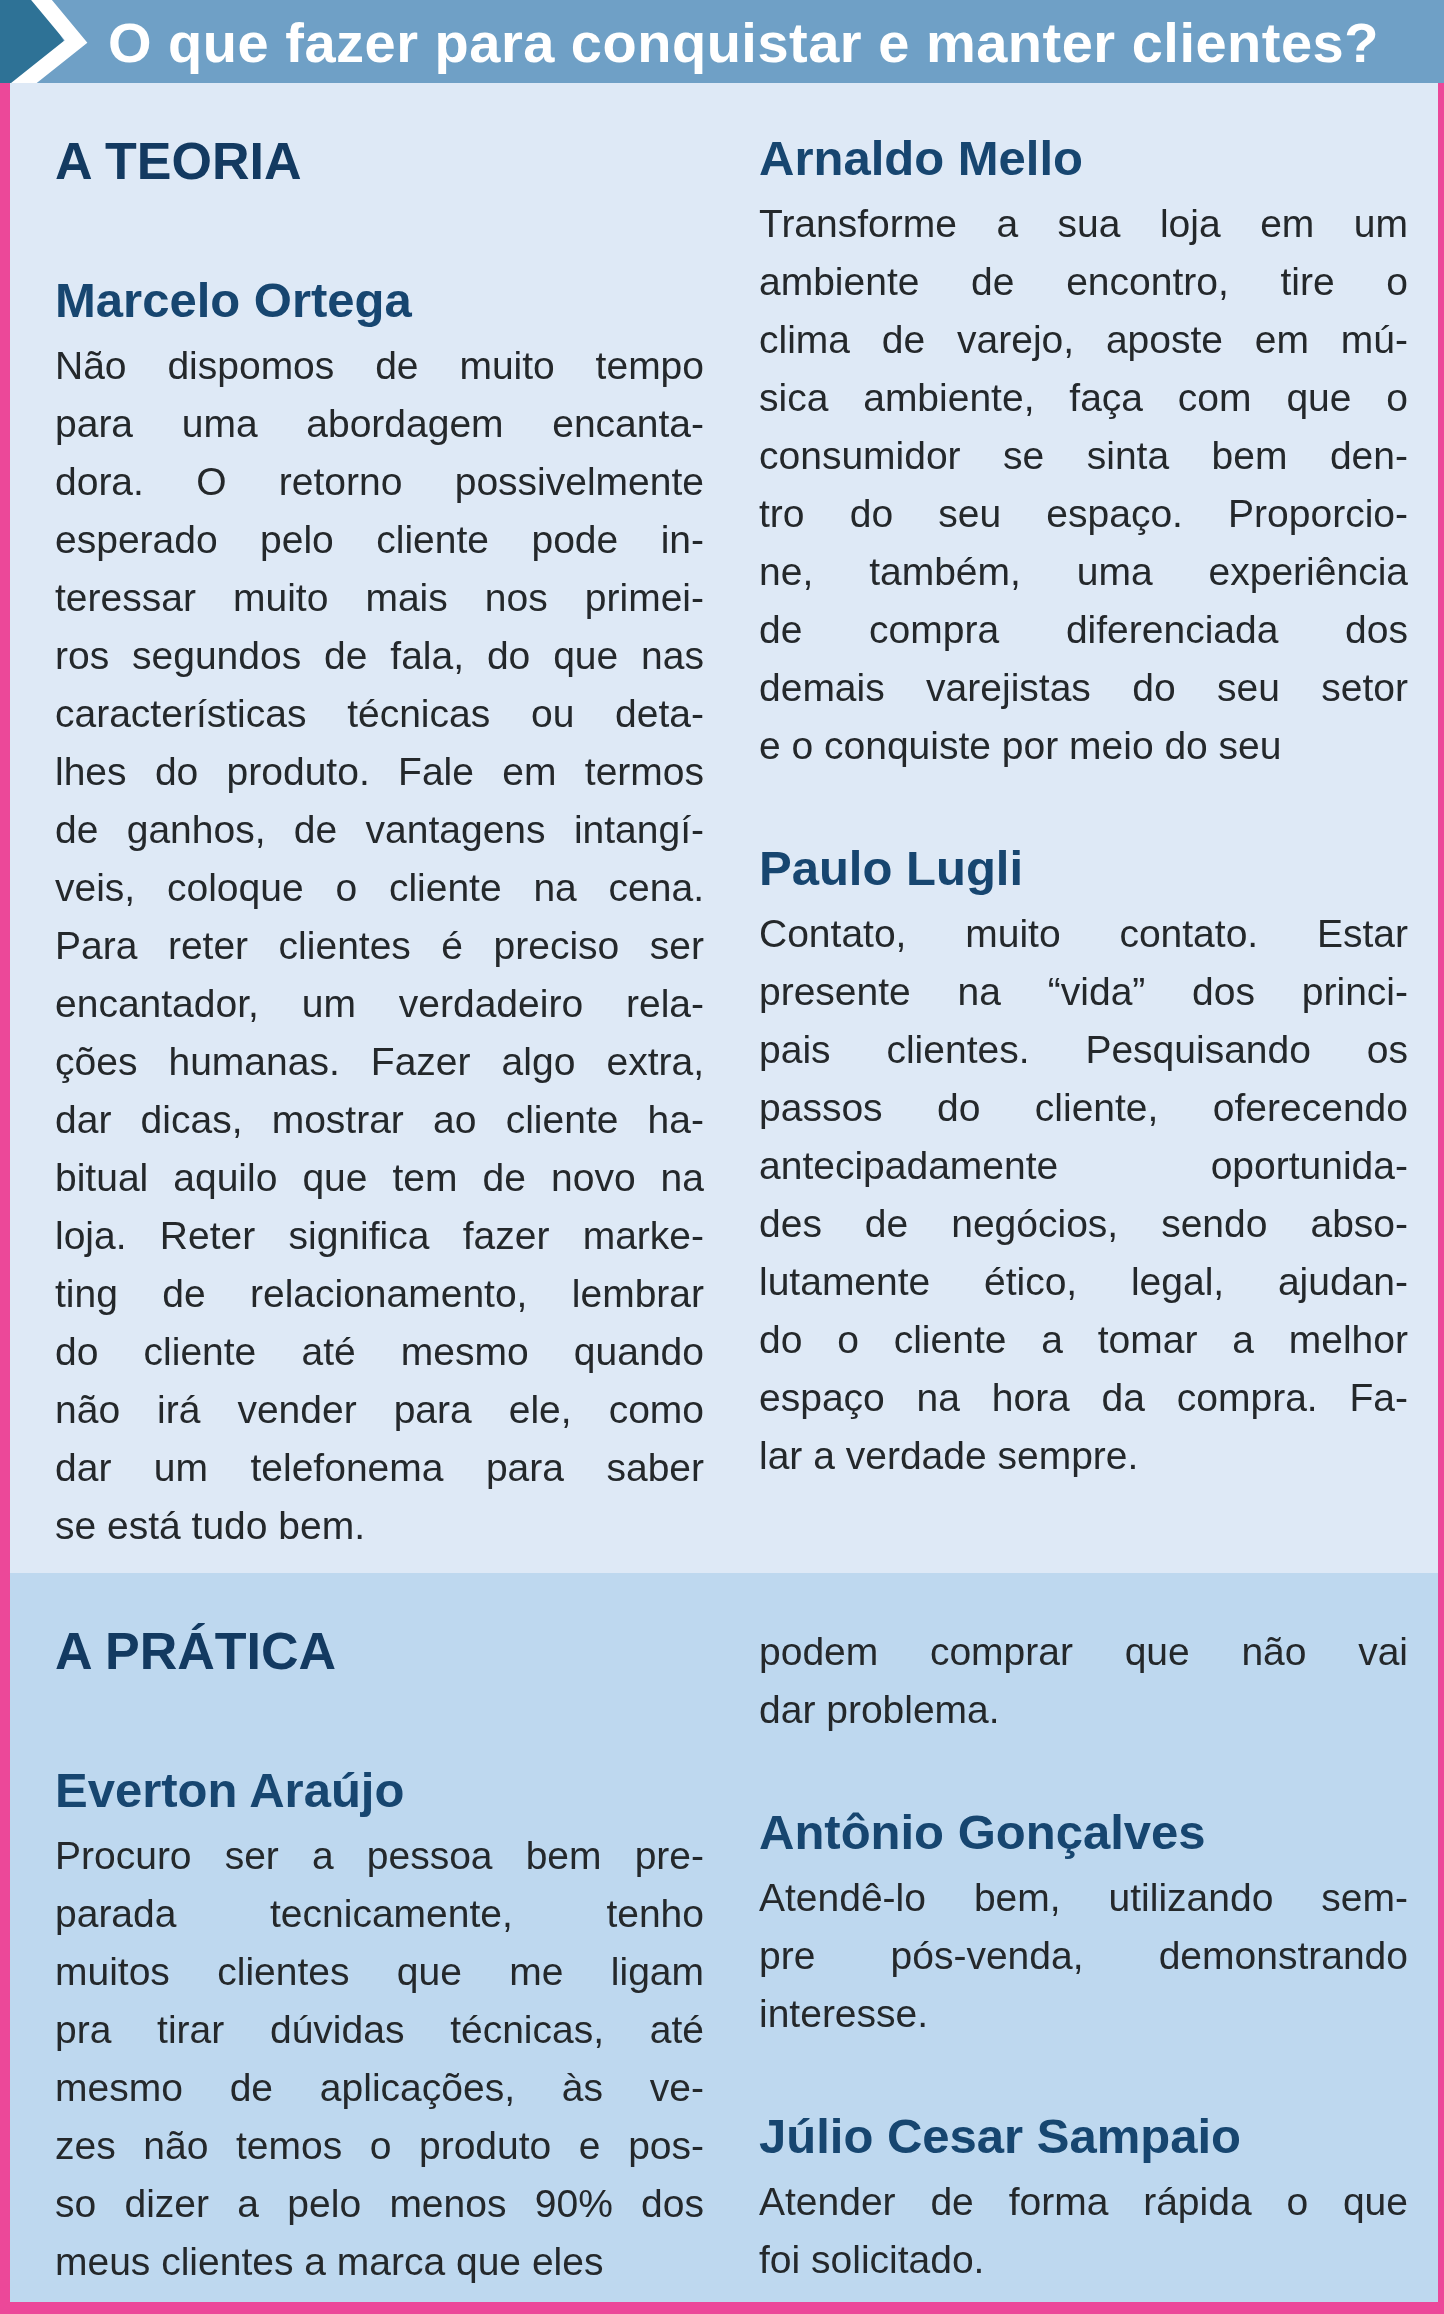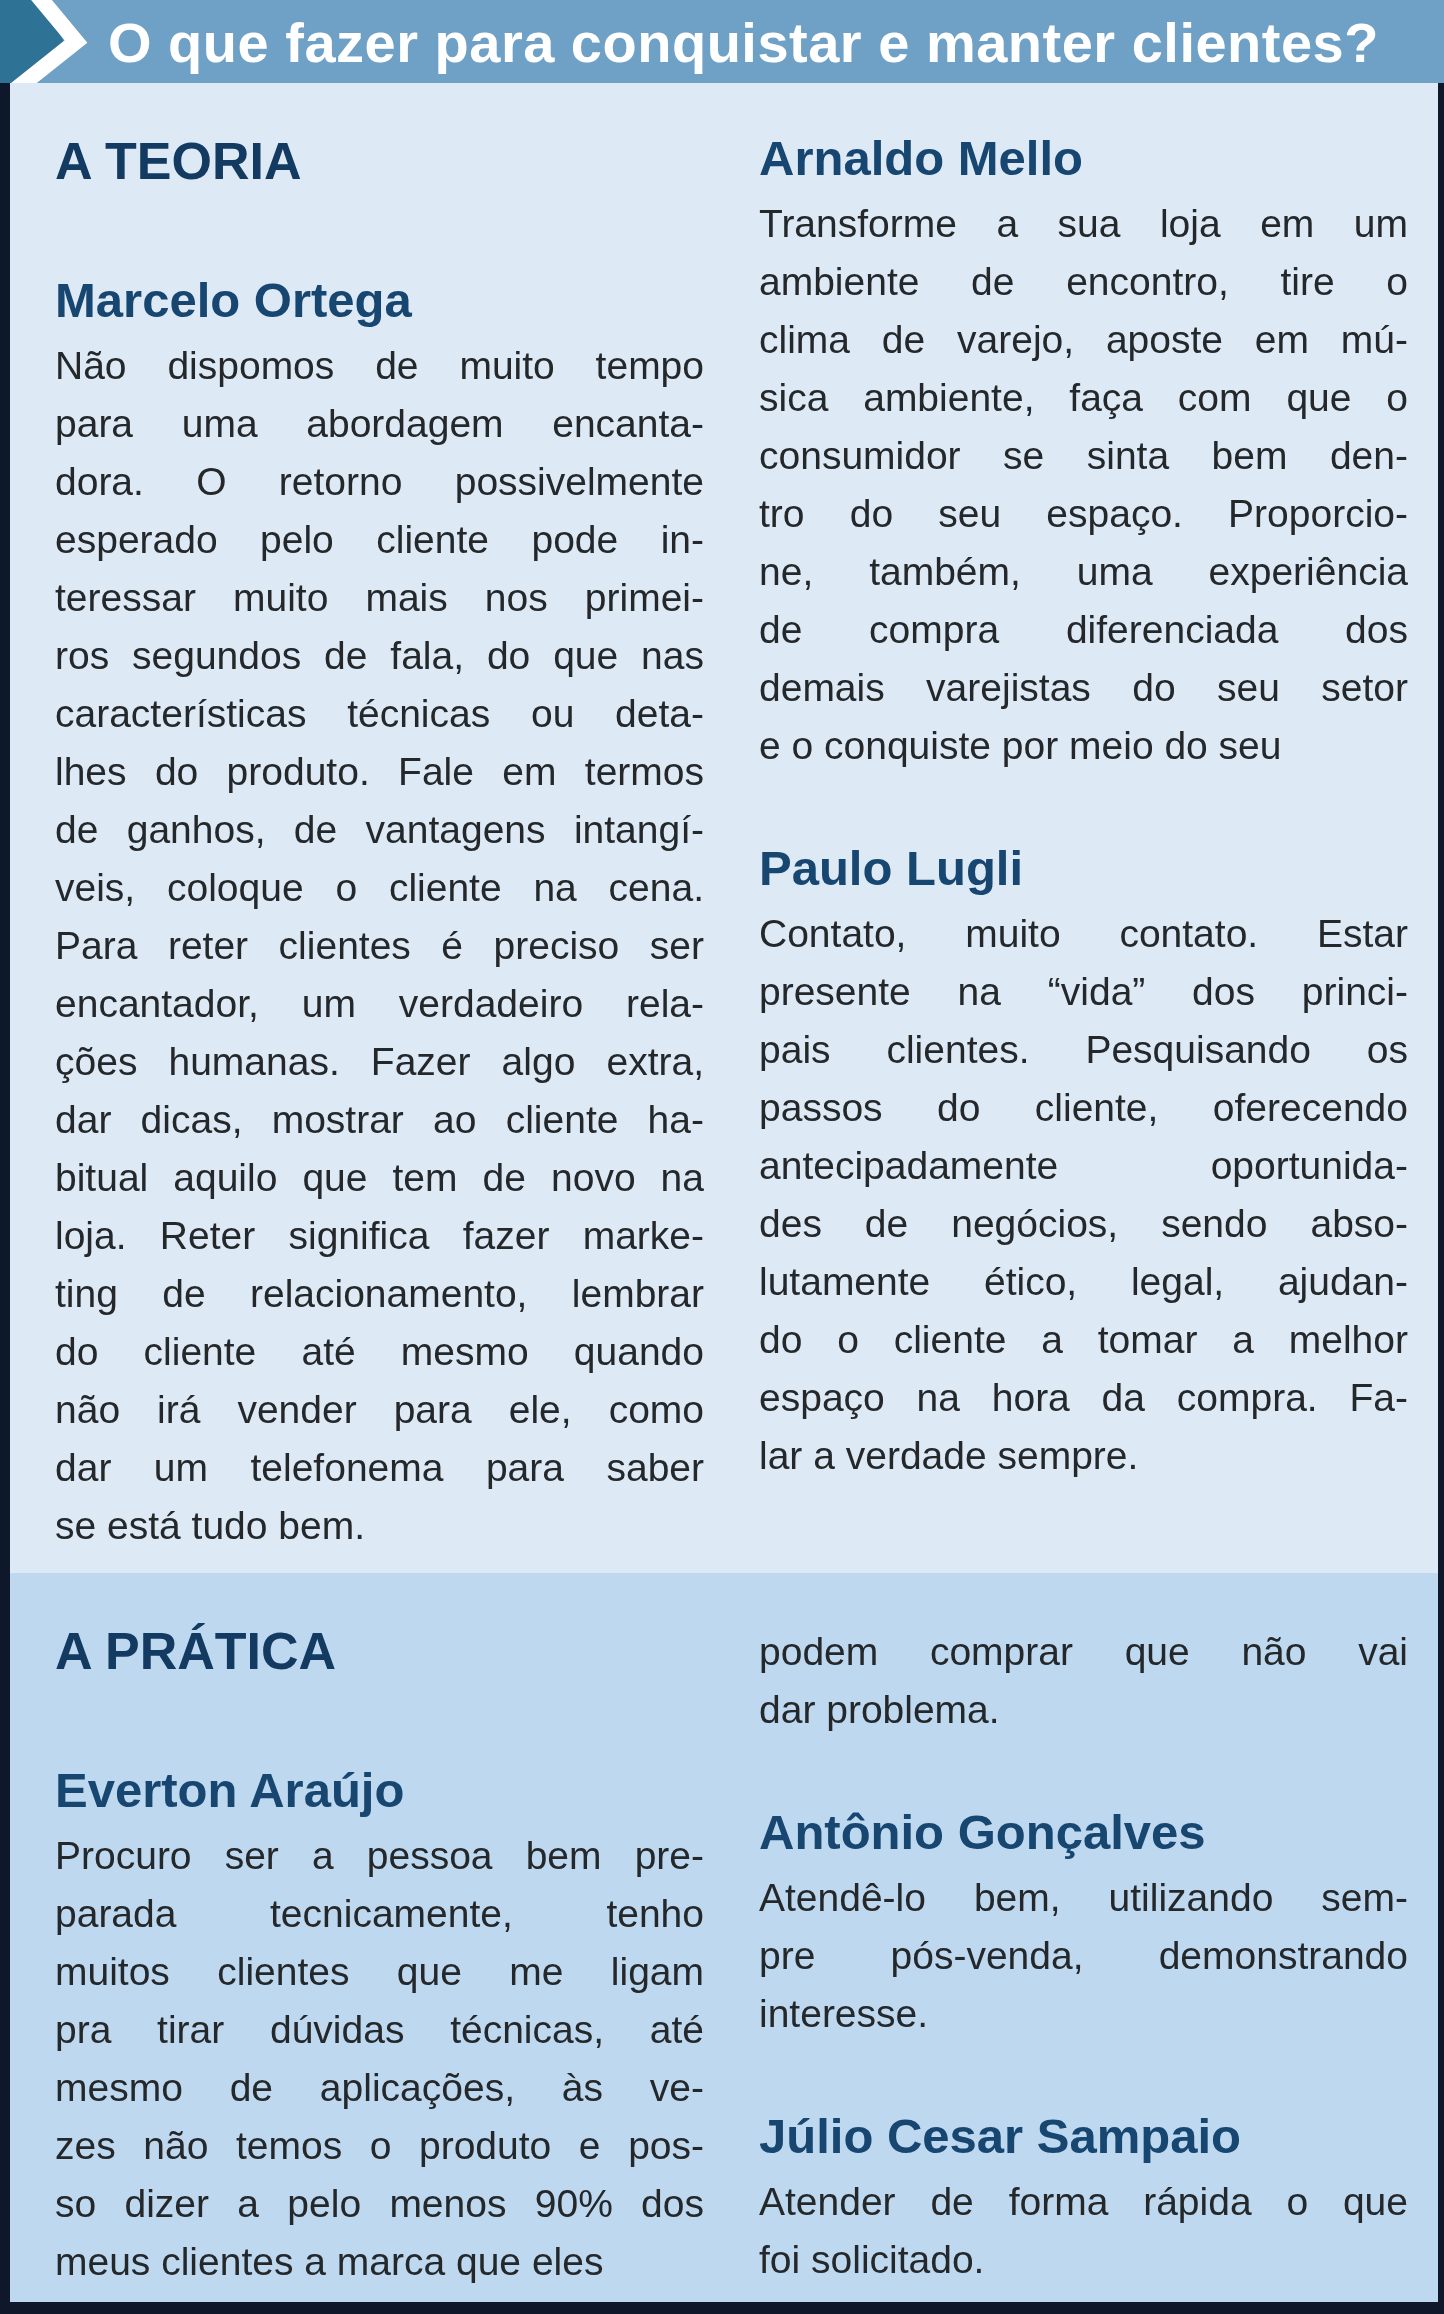--- a/index.html
+++ b/index.html
@@ -1,17 +1,17 @@
 <!DOCTYPE html>
 <html><head>
 <meta charset="utf-8">
 <style>
   html,body{margin:0;padding:0;background:#ffffff;}
   body{font-family:"Liberation Sans","DejaVu Sans",sans-serif;}
-  .page{position:relative;width:1444px;height:2314px;background:#0f172a;overflow:hidden;}
+  .page{position:relative;width:1444px;height:2314px;background:#ec4899;overflow:hidden;}
 
   
   .band{position:absolute;left:0;top:0;width:1444px;height:83px;background:#6FA0C6;}
   .chev{position:absolute;left:0;top:0;width:100px;height:83px;overflow:hidden;}
   .chev-dark{fill:#2E7296;}
   .chev-white{fill:none;stroke:#ffffff;stroke-width:16;}
   .title{position:absolute;left:108px;top:0;height:83px;margin:0;line-height:86px;
          color:#ffffff;font-size:56px;font-weight:700;letter-spacing:.5px;white-space:nowrap;}
 
   

